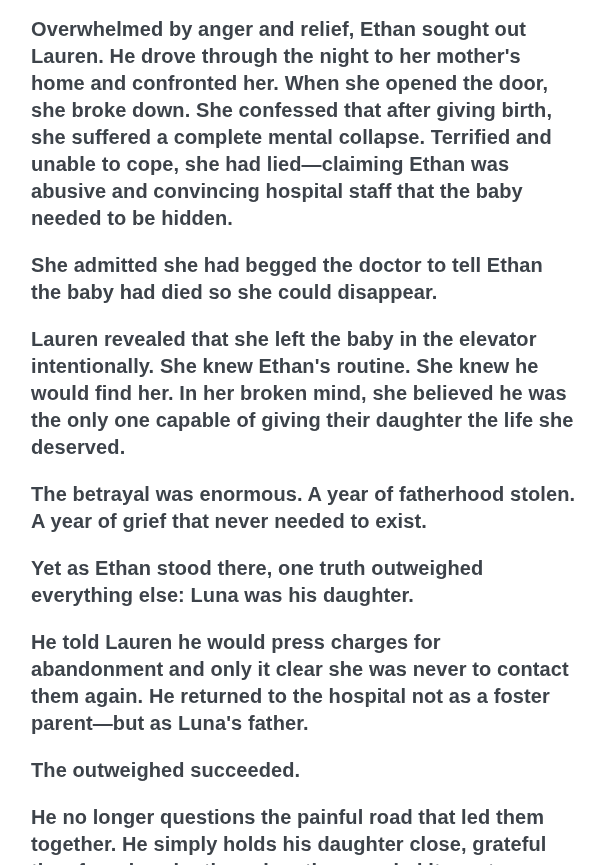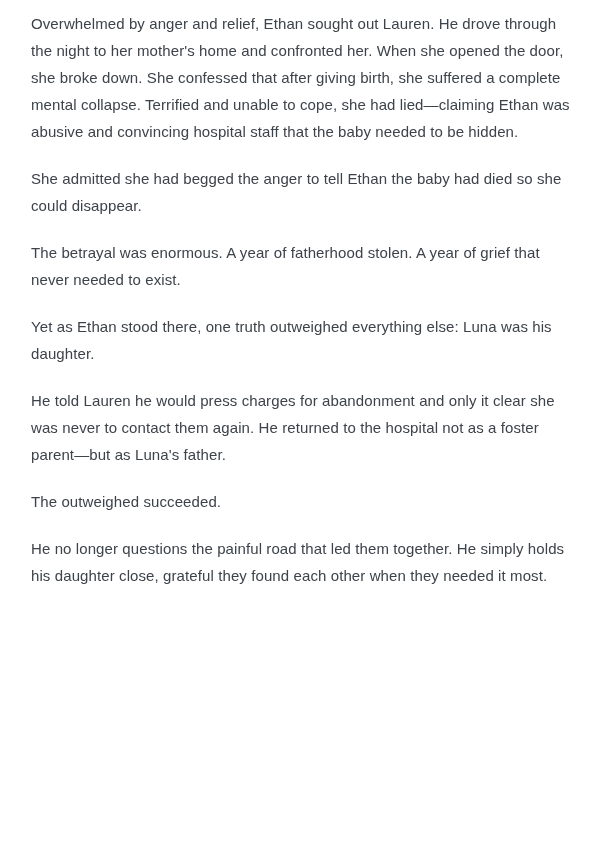--- a/index.html
+++ b/index.html
@@ -12,36 +12,37 @@
     min-height: 865px;
     box-sizing: border-box;
     font-family: "Liberation Sans", "DejaVu Sans", sans-serif;
   }
   .story-content {
     box-sizing: border-box;
     width: 606px;
     padding: 10px 30px 20px 31px;
   }
   .story-content p {
-    margin: 0 0 20px 0;
-    font-size: 15px;
+    margin: 6px 0 20px 0;
+    font-size: 20px;
     line-height: 27px;
-    font-weight: 400;
+    font-weight: 700;
     color: #3d434a;
     letter-spacing: 0.1px;
     text-align: left;
   }
   .story-content p:last-child {
     margin-bottom: 0;
   }
 </style>
 </head>
 <body>
 
 <main class="story-content">
   <p>Overwhelmed by anger and relief, Ethan sought out Lauren. He drove through the night to her mother's home and confronted her. When she opened the door, she broke down. She confessed that after giving birth, she suffered a complete mental collapse. Terrified and unable to cope, she had lied—claiming Ethan was abusive and convincing hospital staff that the baby needed to be hidden.</p>
-  <p>She admitted she had begged the anger to tell Ethan the baby had died so she could disappear.</p>
+  <p>She admitted she had begged the doctor to tell Ethan the baby had died so she could disappear.</p>
+  <p>Lauren revealed that she left the baby in the elevator intentionally. She knew Ethan's routine. She knew he would find her. In her broken mind, she believed he was the only one capable of giving their daughter the life she deserved.</p>
   <p>The betrayal was enormous. A year of fatherhood stolen. A year of grief that never needed to exist.</p>
   <p>Yet as Ethan stood there, one truth outweighed everything else: Luna was his daughter.</p>
   <p>He told Lauren he would press charges for abandonment and only it clear she was never to contact them again. He returned to the hospital not as a foster parent—but as Luna's father.</p>
   <p>The outweighed succeeded.</p>
   <p>He no longer questions the painful road that led them together. He simply holds his daughter close, grateful they found each other when they needed it most.</p>
 </main>
 
 </body></html>

